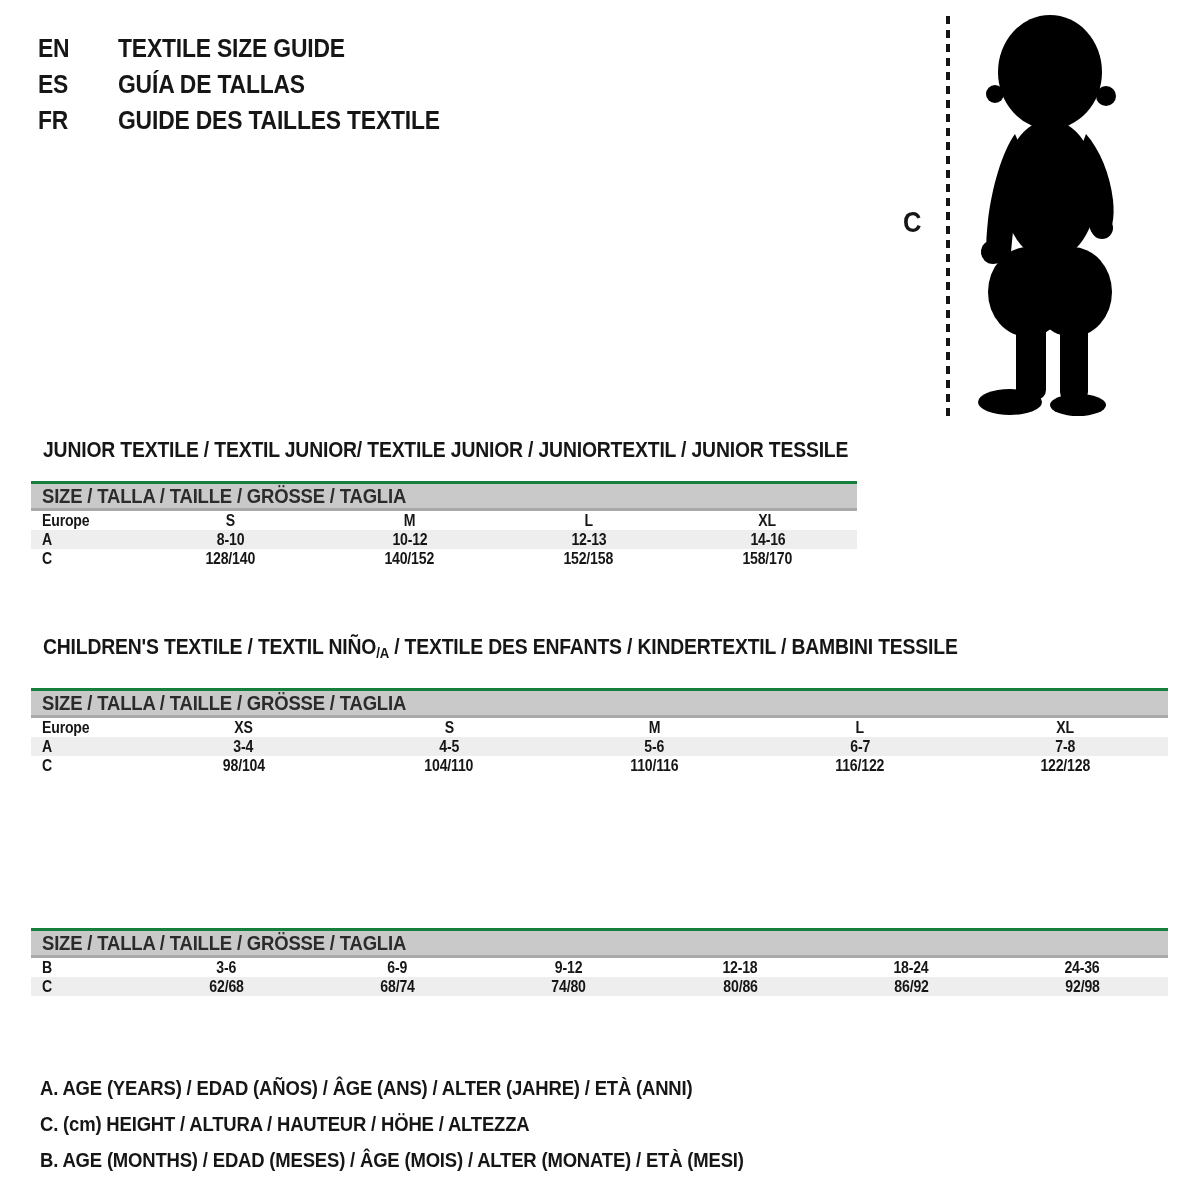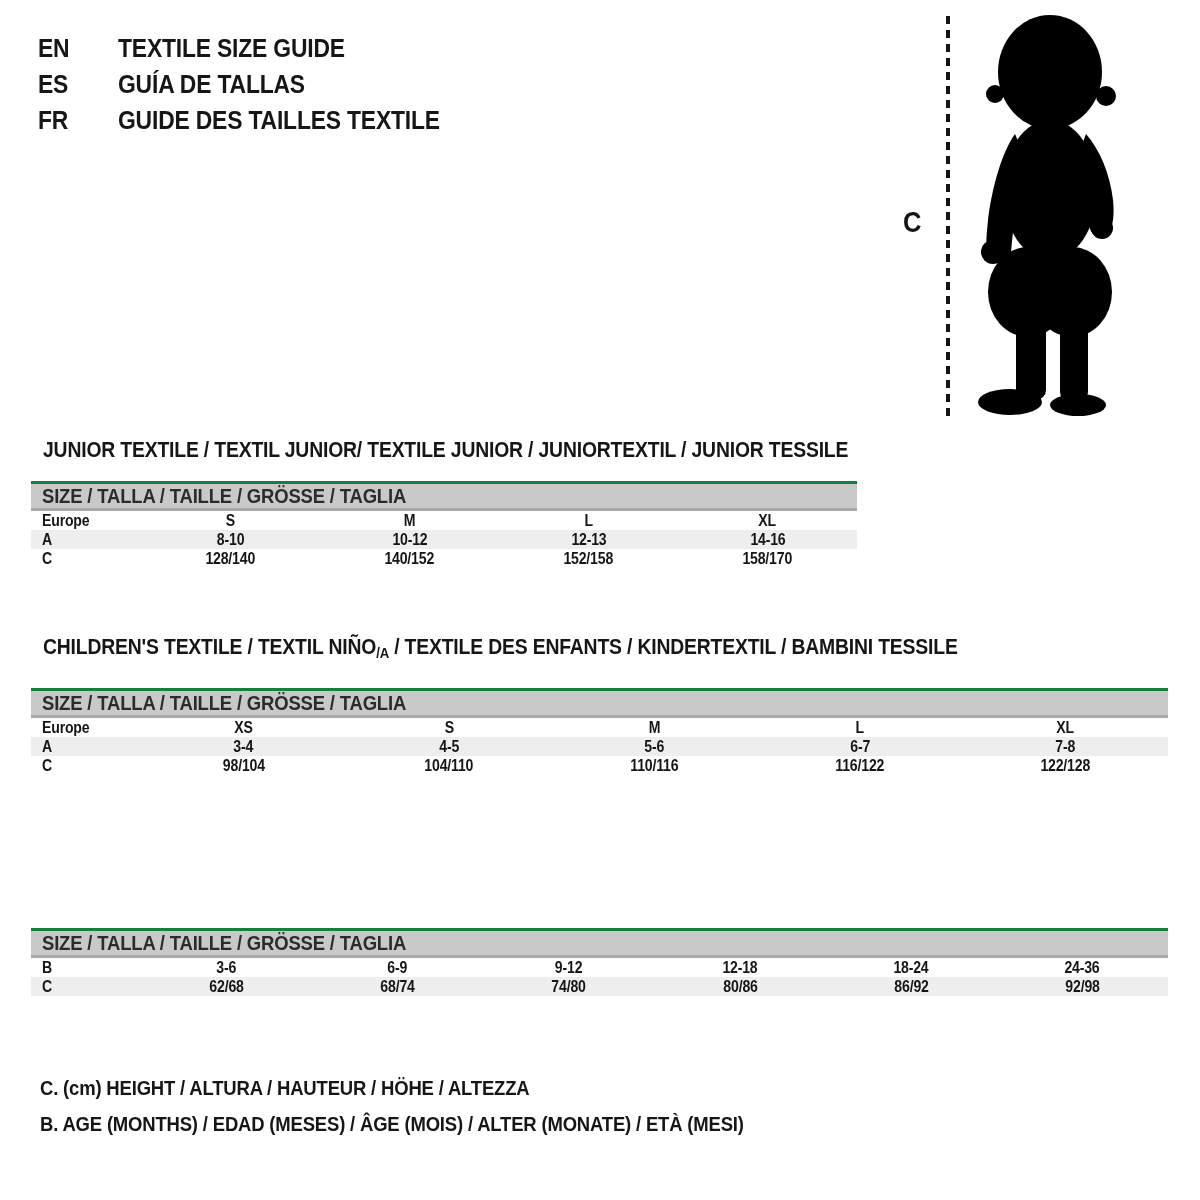--- a/index.html
+++ b/index.html
@@ -163,20 +163,23 @@
       <div class="tcell"><span class="cond center">68/74</span></div>
       <div class="tcell"><span class="cond center">74/80</span></div>
       <div class="tcell"><span class="cond center">80/86</span></div>
       <div class="tcell"><span class="cond center">86/92</span></div>
       <div class="tcell"><span class="cond center">92/98</span></div>
     </div>
   </div>
 
   <div class="legend">
     <div class="legend-row">
+        <span class="cond">A. AGE (YEARS) / EDAD (AÑOS) / ÂGE (ANS) / ALTER (JAHRE) / ETÀ (ANNI)</span>
+      </div>
+    <div class="legend-row">
         <span class="cond">C. (cm) HEIGHT / ALTURA / HAUTEUR / HÖHE / ALTEZZA</span>
       </div>
     <div class="legend-row">
         <span class="cond">B. AGE (MONTHS) / EDAD (MESES) / ÂGE (MOIS) / ALTER (MONATE) / ETÀ (MESI)</span>
       </div>
   </div>
 
 </div>
 
 </body></html>

